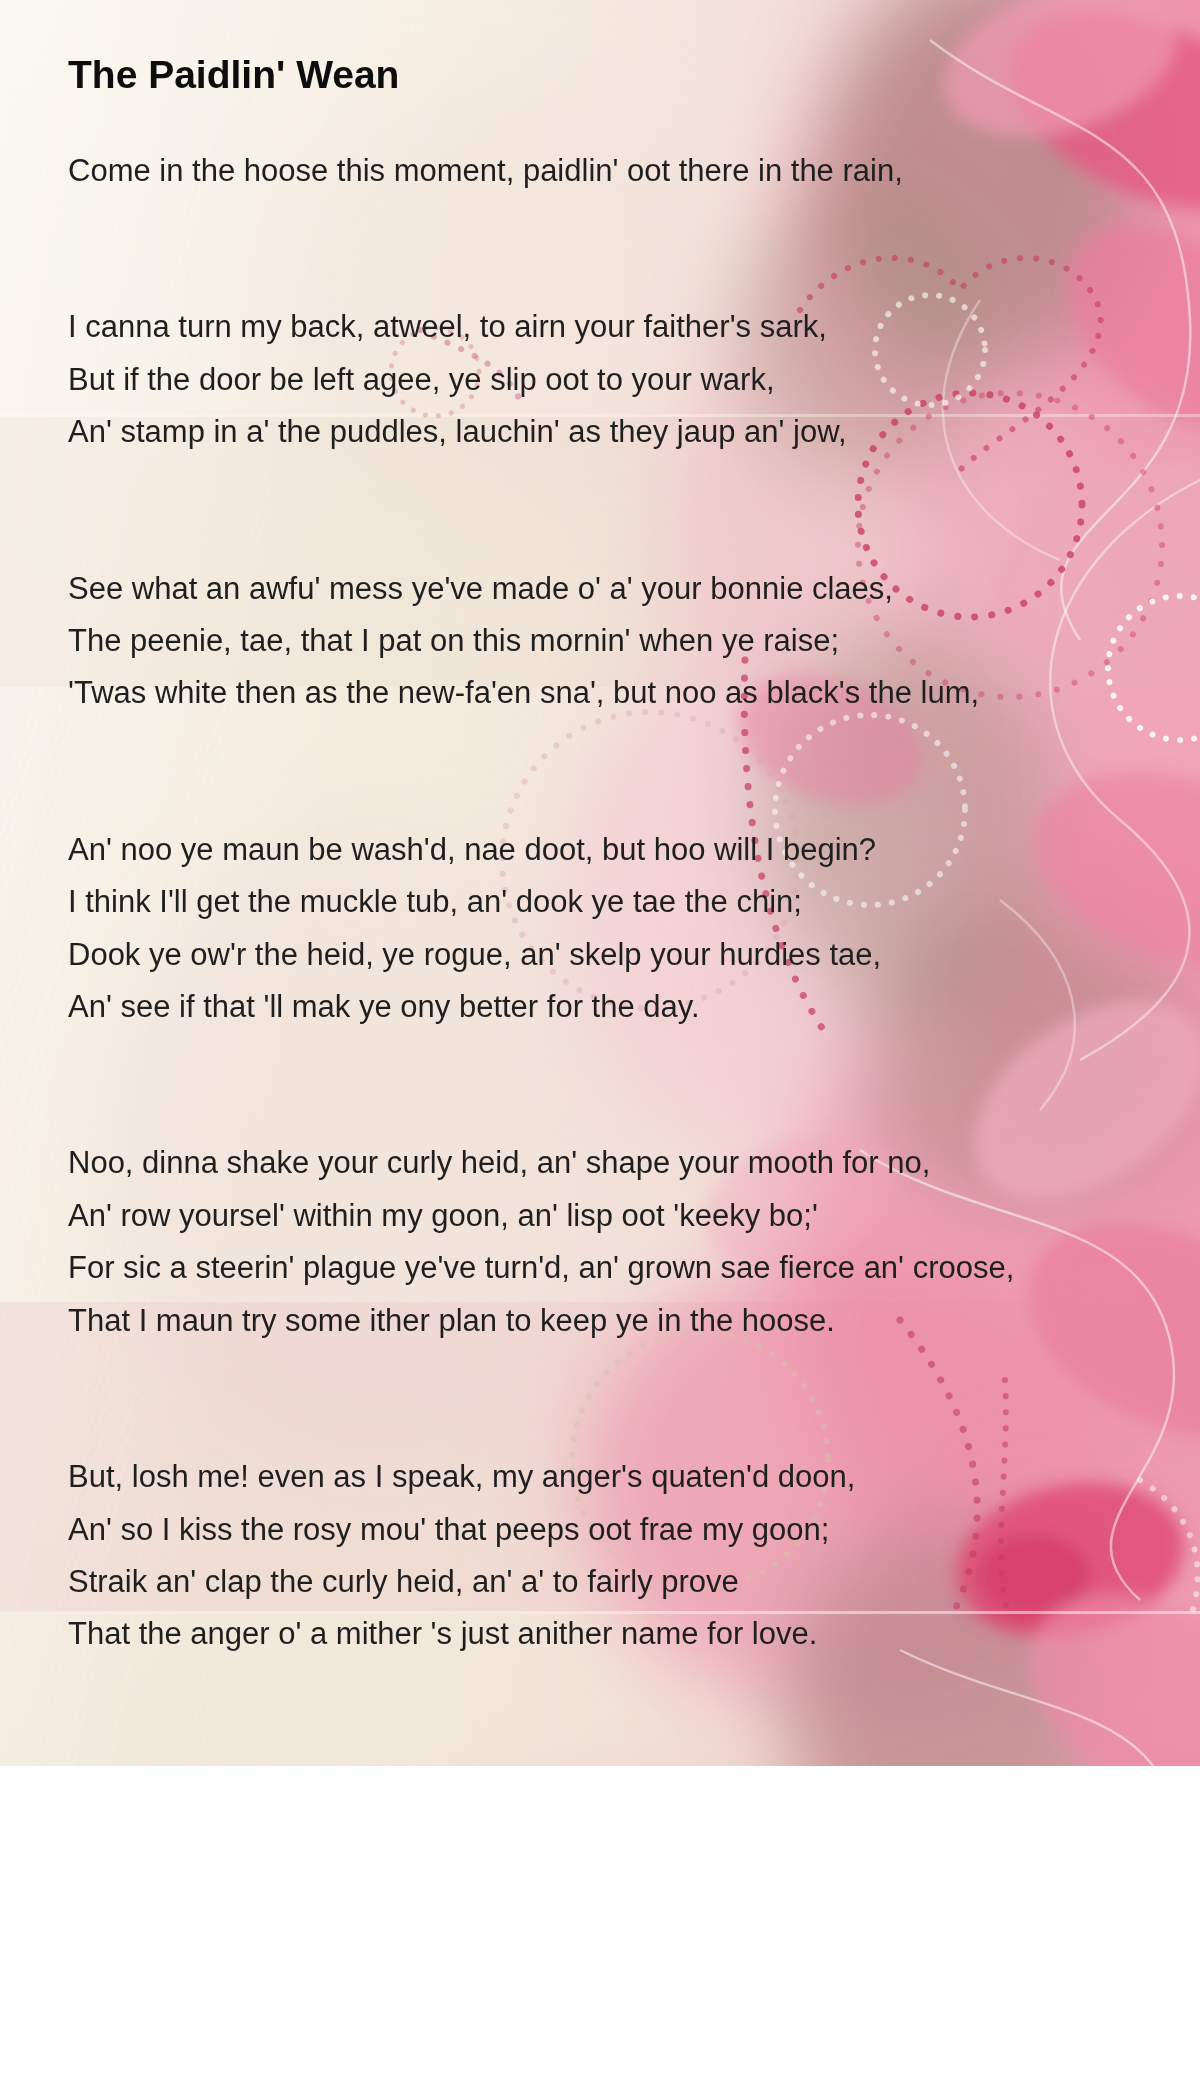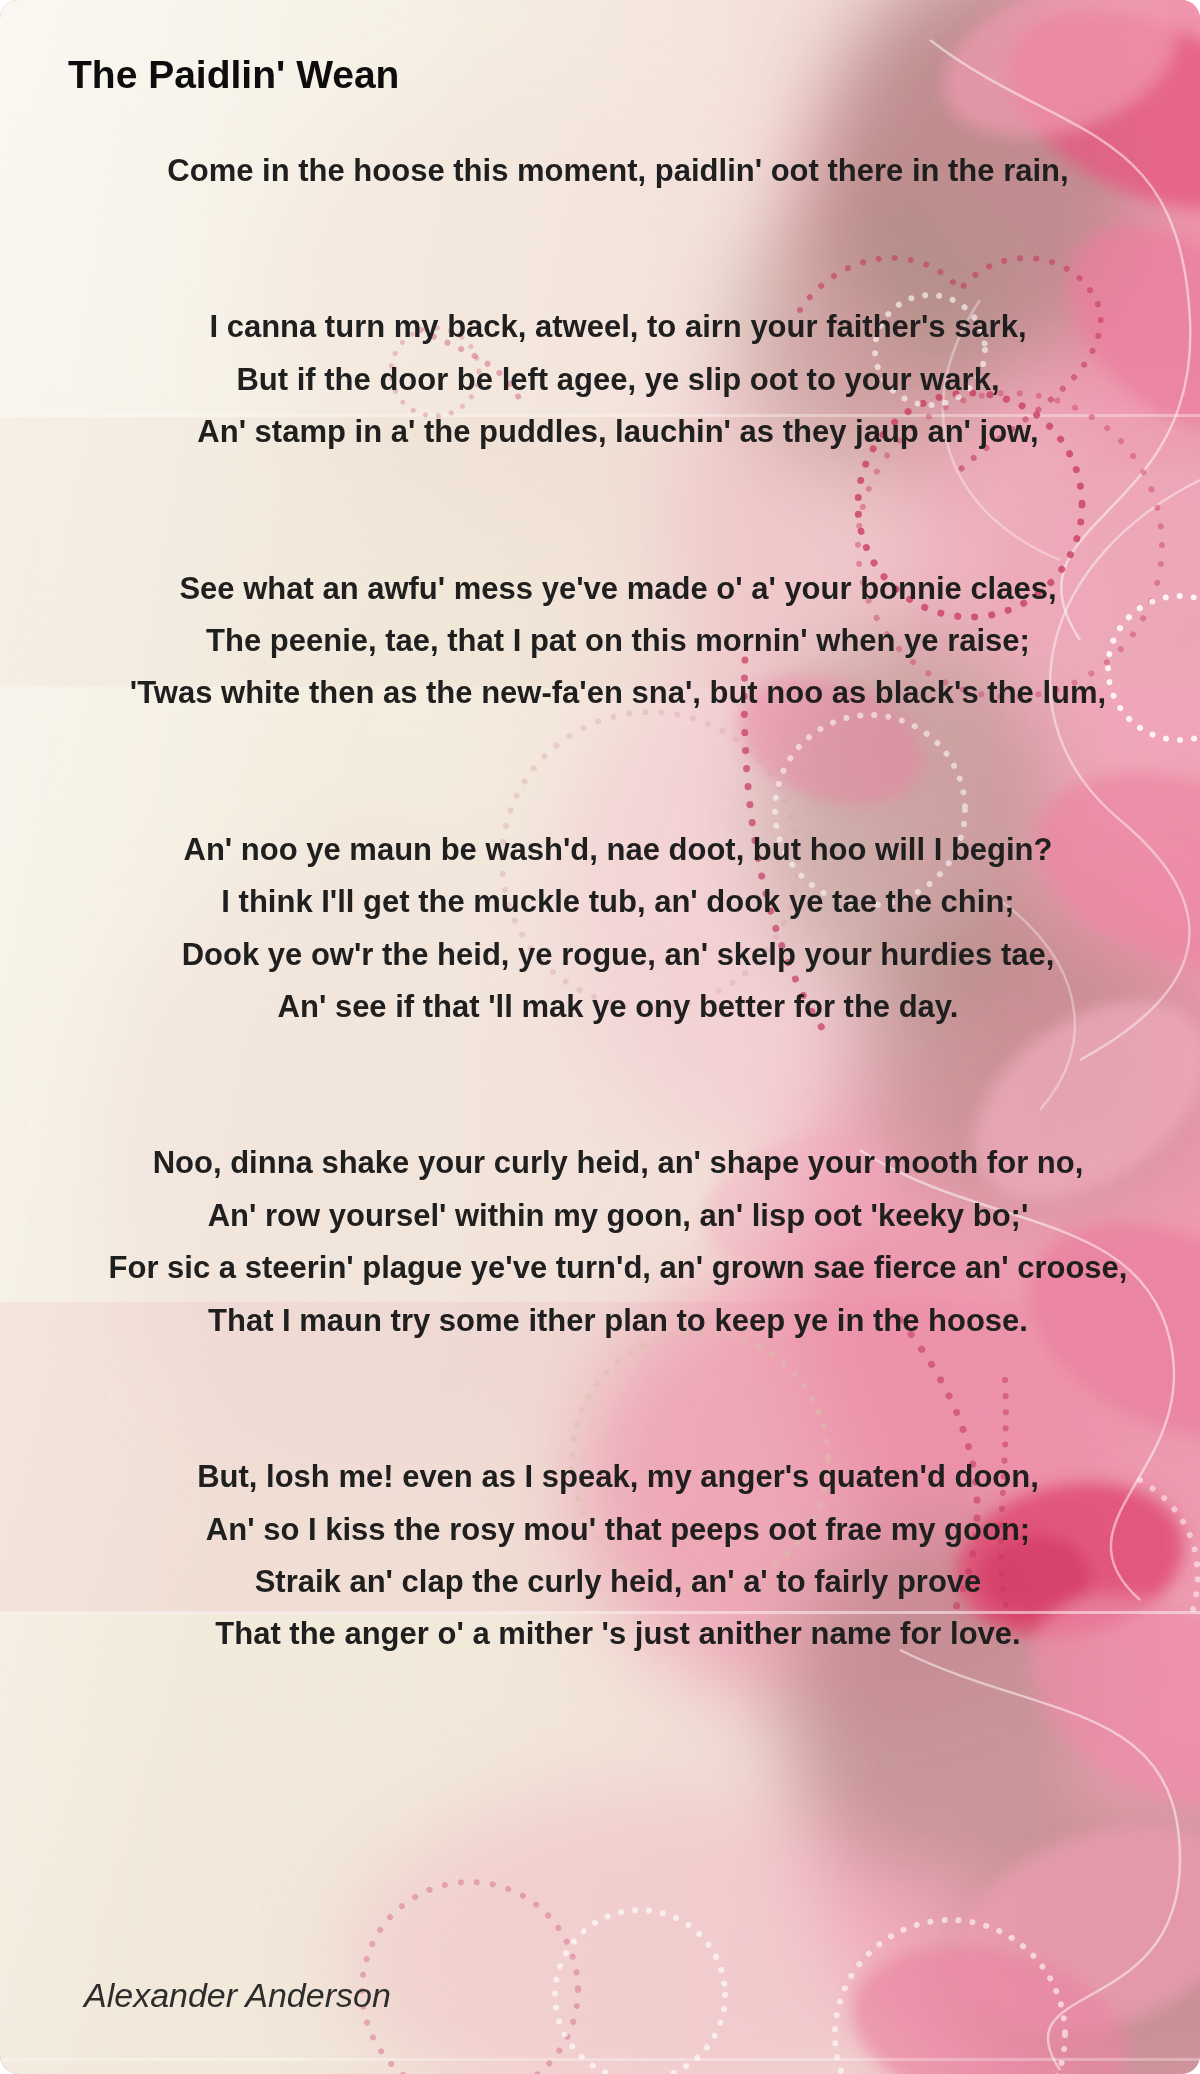--- a/index.html
+++ b/index.html
@@ -1,23 +1,22 @@
 <!DOCTYPE html>
 <html><head>
 <meta charset="utf-8">
 <style>
   html,body{margin:0;padding:0;}
   .page{
     position:relative;
     width:1200px;
-    height:2074px;
+    height:1766px;
     overflow:hidden;
     font-family:"Liberation Sans","DejaVu Sans",sans-serif;
     background:#ec4899;
-    border-radius:19px;
   }
   .bg-base{
     position:absolute;inset:0;
     background:
       linear-gradient(100deg, rgba(255,255,255,.55) 0%, rgba(255,255,255,0) 32%),
       linear-gradient(180deg,#f5efe2 0%,#f3ecdd 45%,#f1e8d9 100%);
   }
   .bg-texture{
     position:absolute;inset:0;
     background:repeating-linear-gradient(112deg, rgba(255,255,255,.22) 0 2px, rgba(0,0,0,0) 2px 8px);
@@ -26,23 +25,22 @@
     -webkit-mask-image:linear-gradient(100deg,#000 0%,rgba(0,0,0,.3) 45%,transparent 72%);
   }
   .bg-art{position:absolute;left:0;top:0;width:1200px;height:2074px;}
   .poem-title{
     position:absolute;left:68px;top:53px;margin:0;
     font-size:39px;font-weight:bold;line-height:1.15;
     color:#0d0d0d;
   }
   .poem-body{
     position:absolute;left:68px;top:145px;width:1100px;
-    font-size:31px;font-weight:bold;line-height:52.4px;
+    font-size:31px;font-weight:normal;line-height:52.4px;
     color:#1f1f1f;
-    text-align:center;
   }
   .stanza{margin:0 0 104px 0;}
   .line{white-space:nowrap;}
   .poem-author{
     position:absolute;left:84px;top:1976px;
     font-size:34px;font-style:italic;font-weight:normal;
     color:#2d2d2d;
   }
 </style>
 </head>

